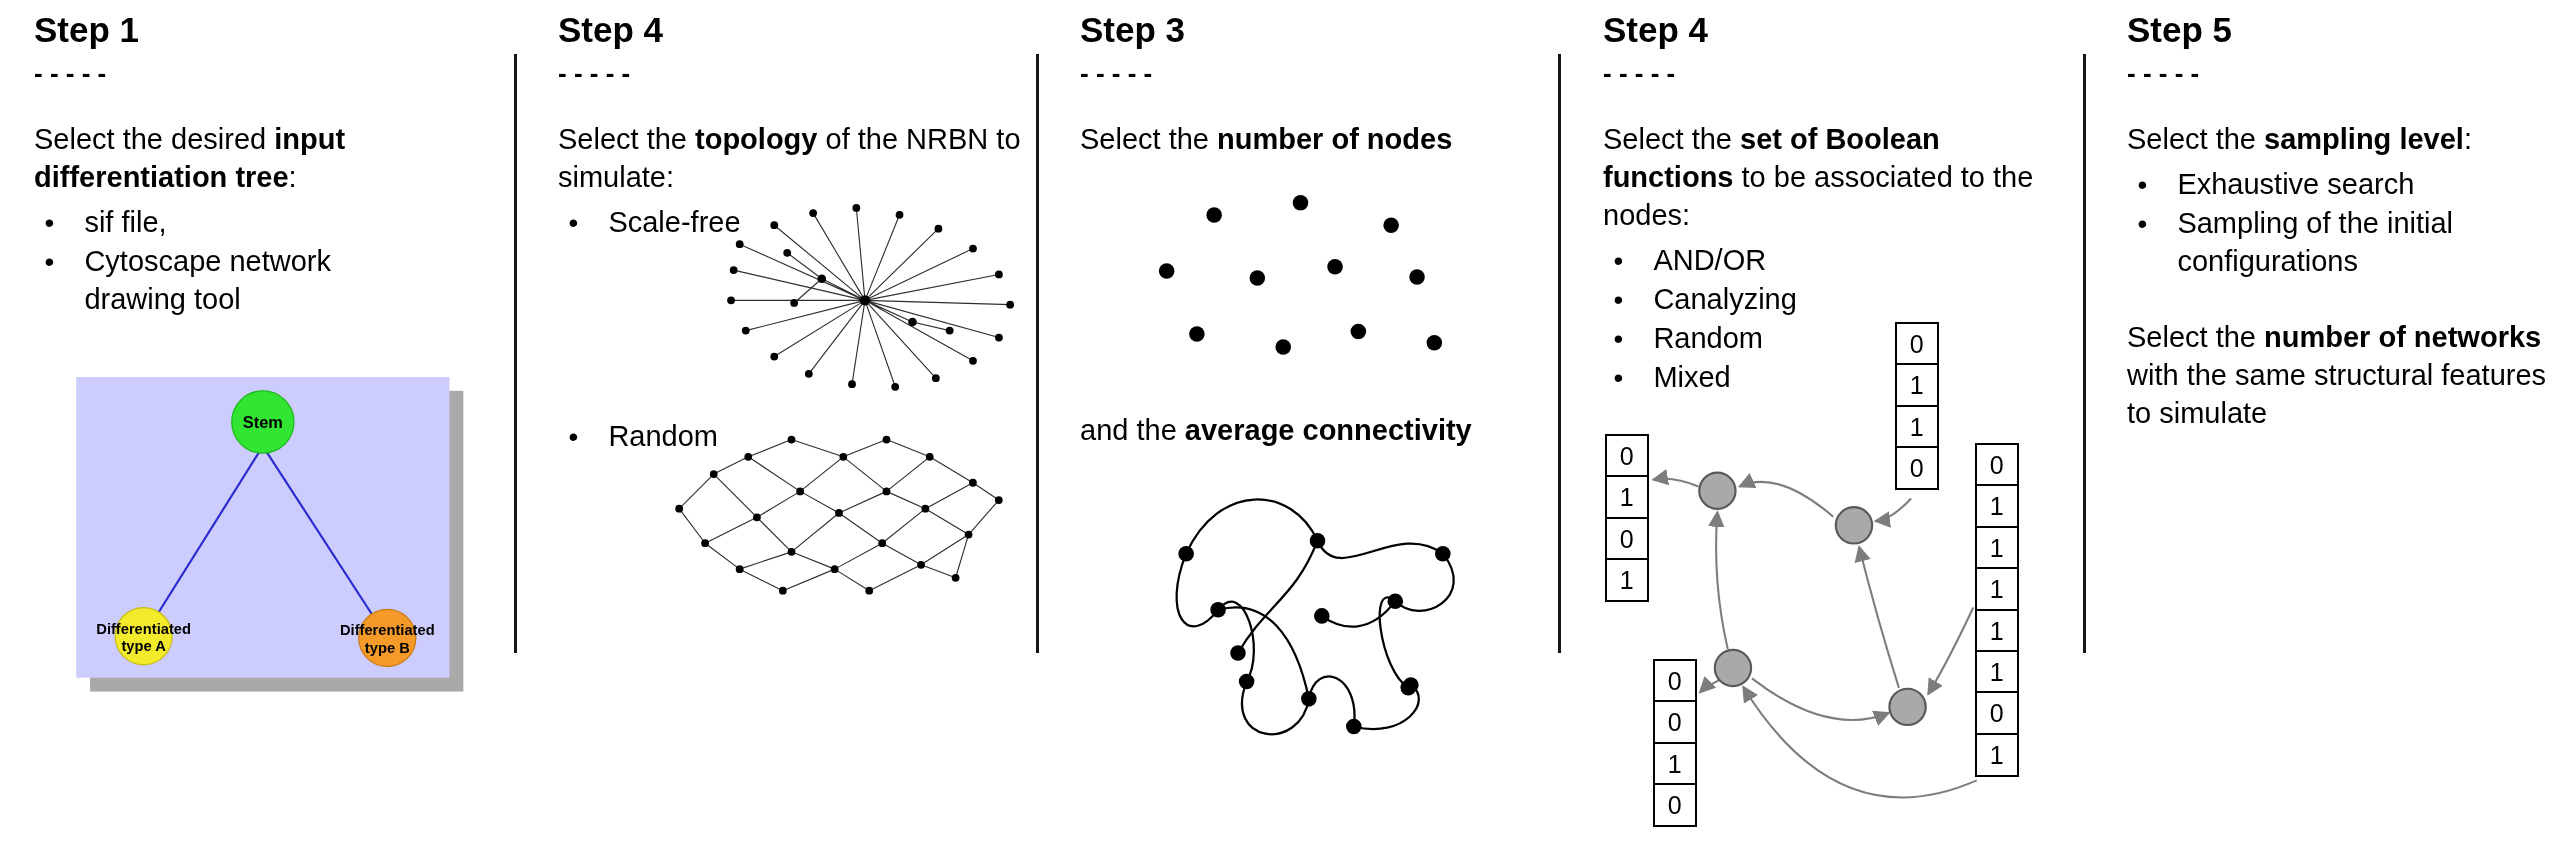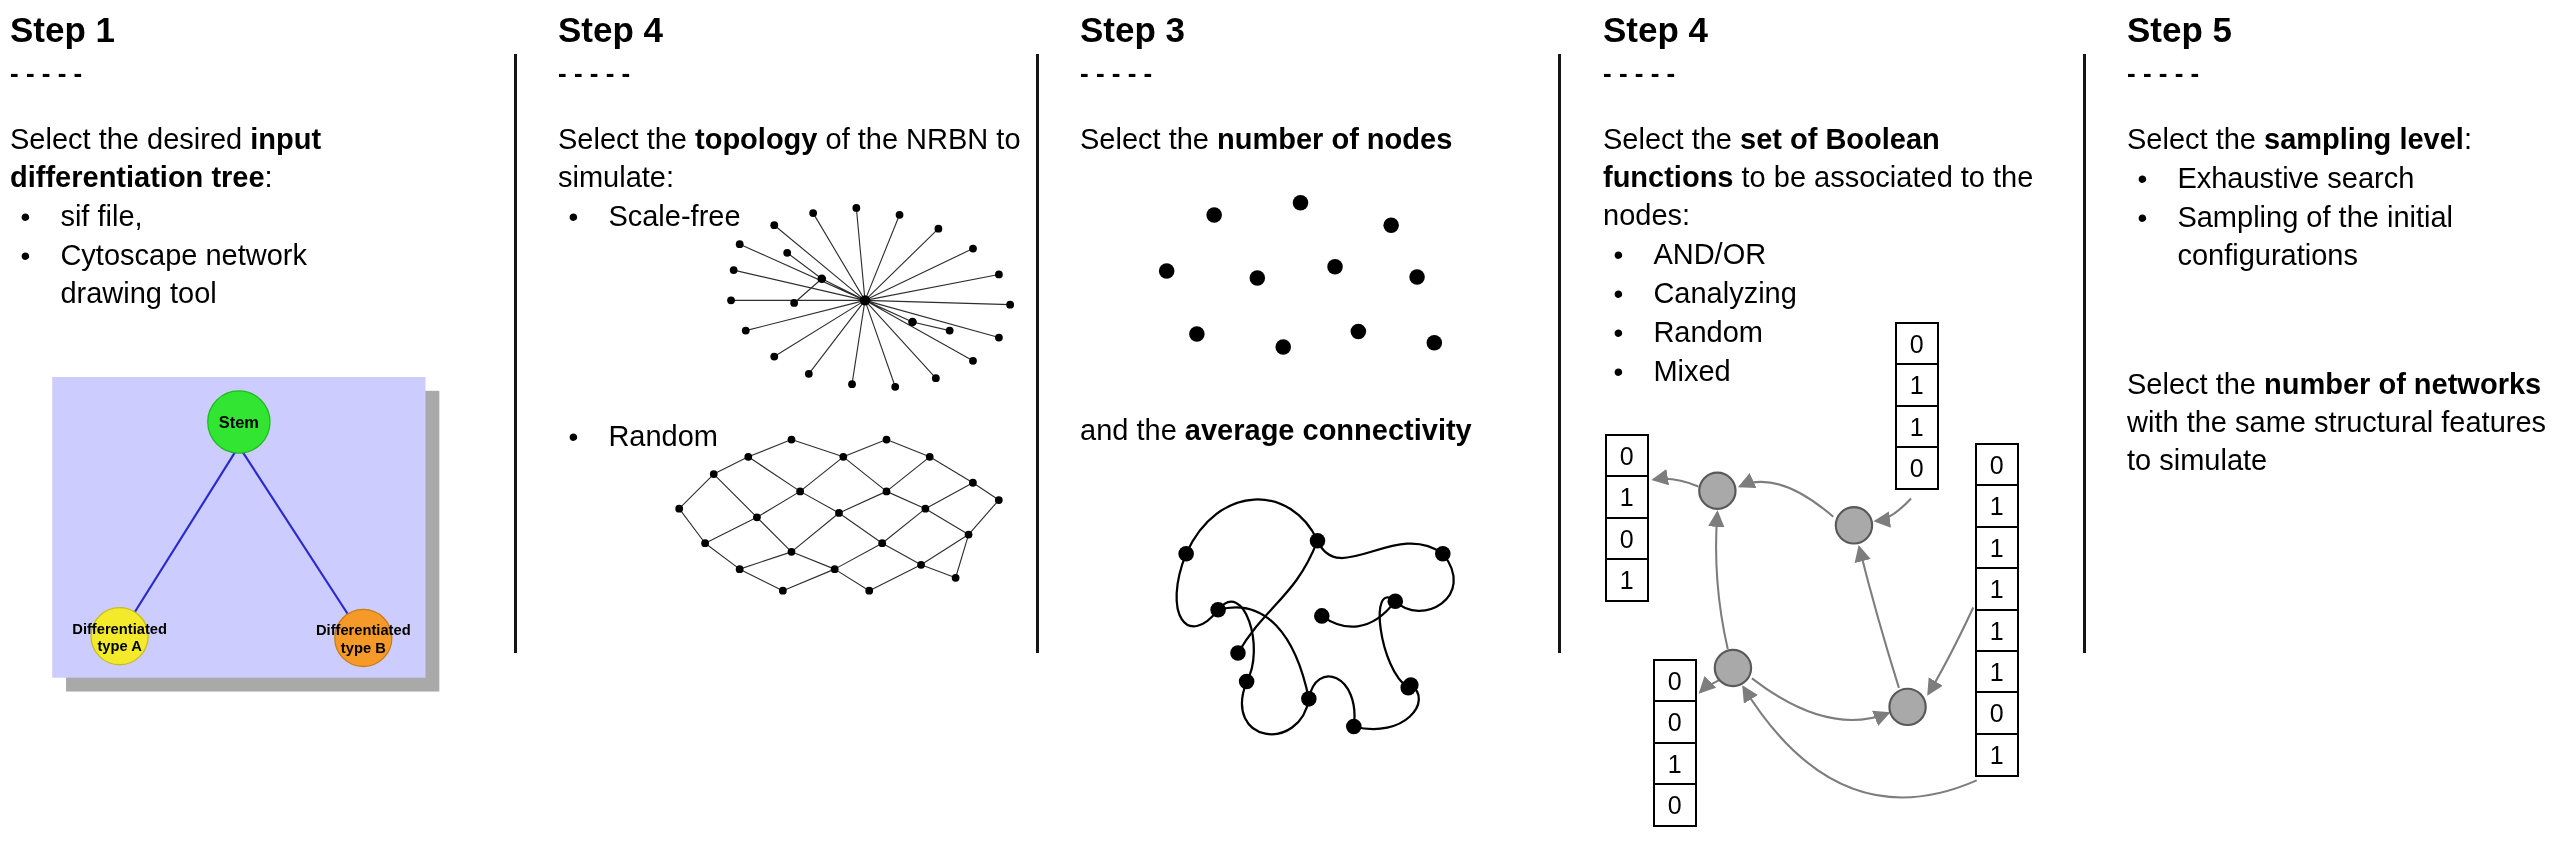--- a/index.html
+++ b/index.html
@@ -5,22 +5,22 @@
   html,body{margin:0;padding:0}
   body{
     width:2576px;height:851px;background:#ffffff;color:#000;
     font-family:"Liberation Sans",sans-serif;position:relative;overflow:hidden;
   }
   .col{position:absolute;top:0;height:851px}
   .vline{position:absolute;top:54px;width:2.6px;height:599px;background:#151515}
   .h1{font-size:35px;font-weight:bold;padding-top:10.4px;line-height:40px}
   .dashes{font-size:26px;font-weight:bold;margin-top:8.7px;line-height:29px}
   .para{font-size:29px;line-height:38px;margin-top:32px}
-  .para2{font-size:29px;line-height:38px;margin-top:91px}
-  .bullets{margin-top:1px}
+  .para2{font-size:29px;line-height:38px;margin-top:38px}
+  .bullets{margin-top:7px}
   .bullet{display:flex;font-size:29px;line-height:38px}
   .glyph{flex:0 0 40px;padding-left:10.4px}
   .glyph::before{content:"\2022";font-size:28px}
   .btext{flex:1 1 auto}
   .b{font-weight:bold}
   .it{}
   .ill{position:absolute}
   .abs{position:absolute}
   .tree-label{font-weight:bold;font-size:19px;text-anchor:middle}
   .tree-small{font-weight:bold;font-size:17px;text-anchor:middle}
@@ -34,21 +34,21 @@
   .ttable{position:absolute}
   .tcell{
     width:40px;height:40px;border:2.6px solid #000;margin-top:-2.6px;background:#fff;
     text-align:center;line-height:40px;font-size:25px;
   }
   .tcell:first-child{margin-top:0}
 </style>
 </head>
 <body>
 
-<div class="col" style="left:10px;width:472px">
+<div class="col" style="left:34px;width:472px">
   <div class="h1">Step 1</div>
   <div class="dashes">- - - - -</div>
   <div class="para"><span>Select the desired </span><span class="b">input differentiation tree</span><span>:</span></div>
   <div class="bullets" style="max-width:388px">
     <div class="bullet">
       <span class="glyph"></span>
       <span class="btext"><span class="it">sif</span><span> file,</span></span>
     </div>
     <div class="bullet">
       <span class="glyph"></span>

